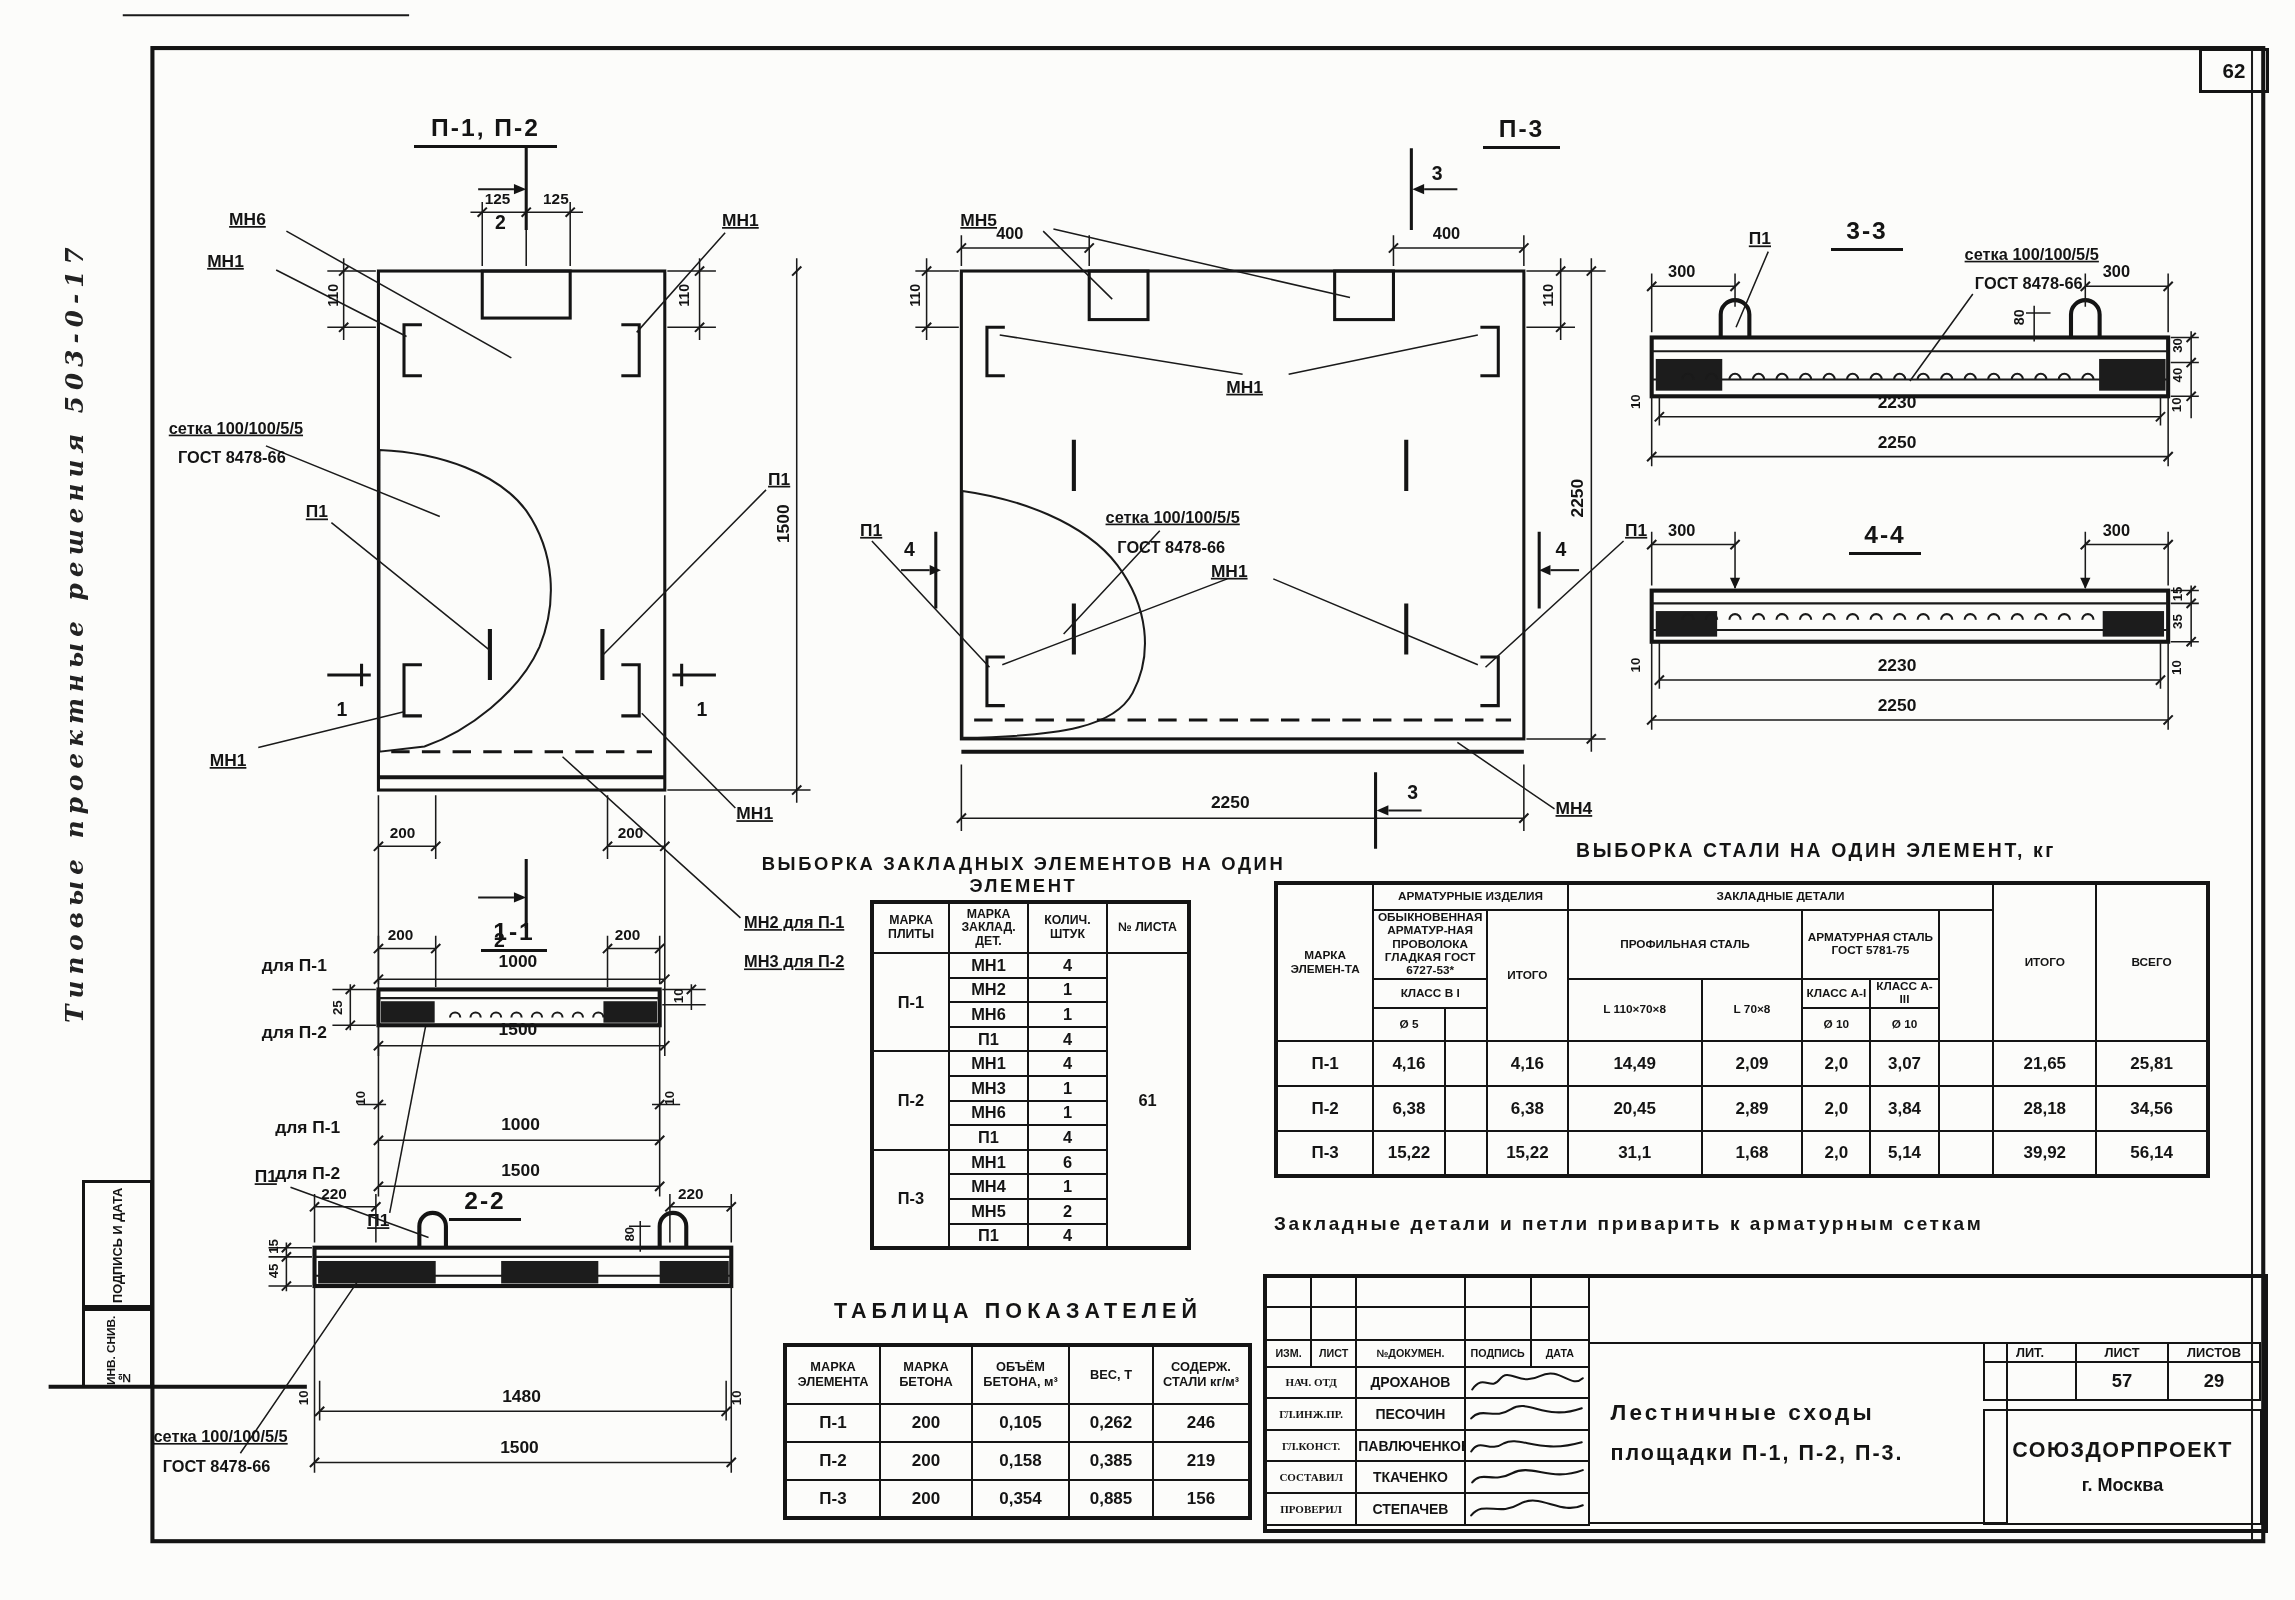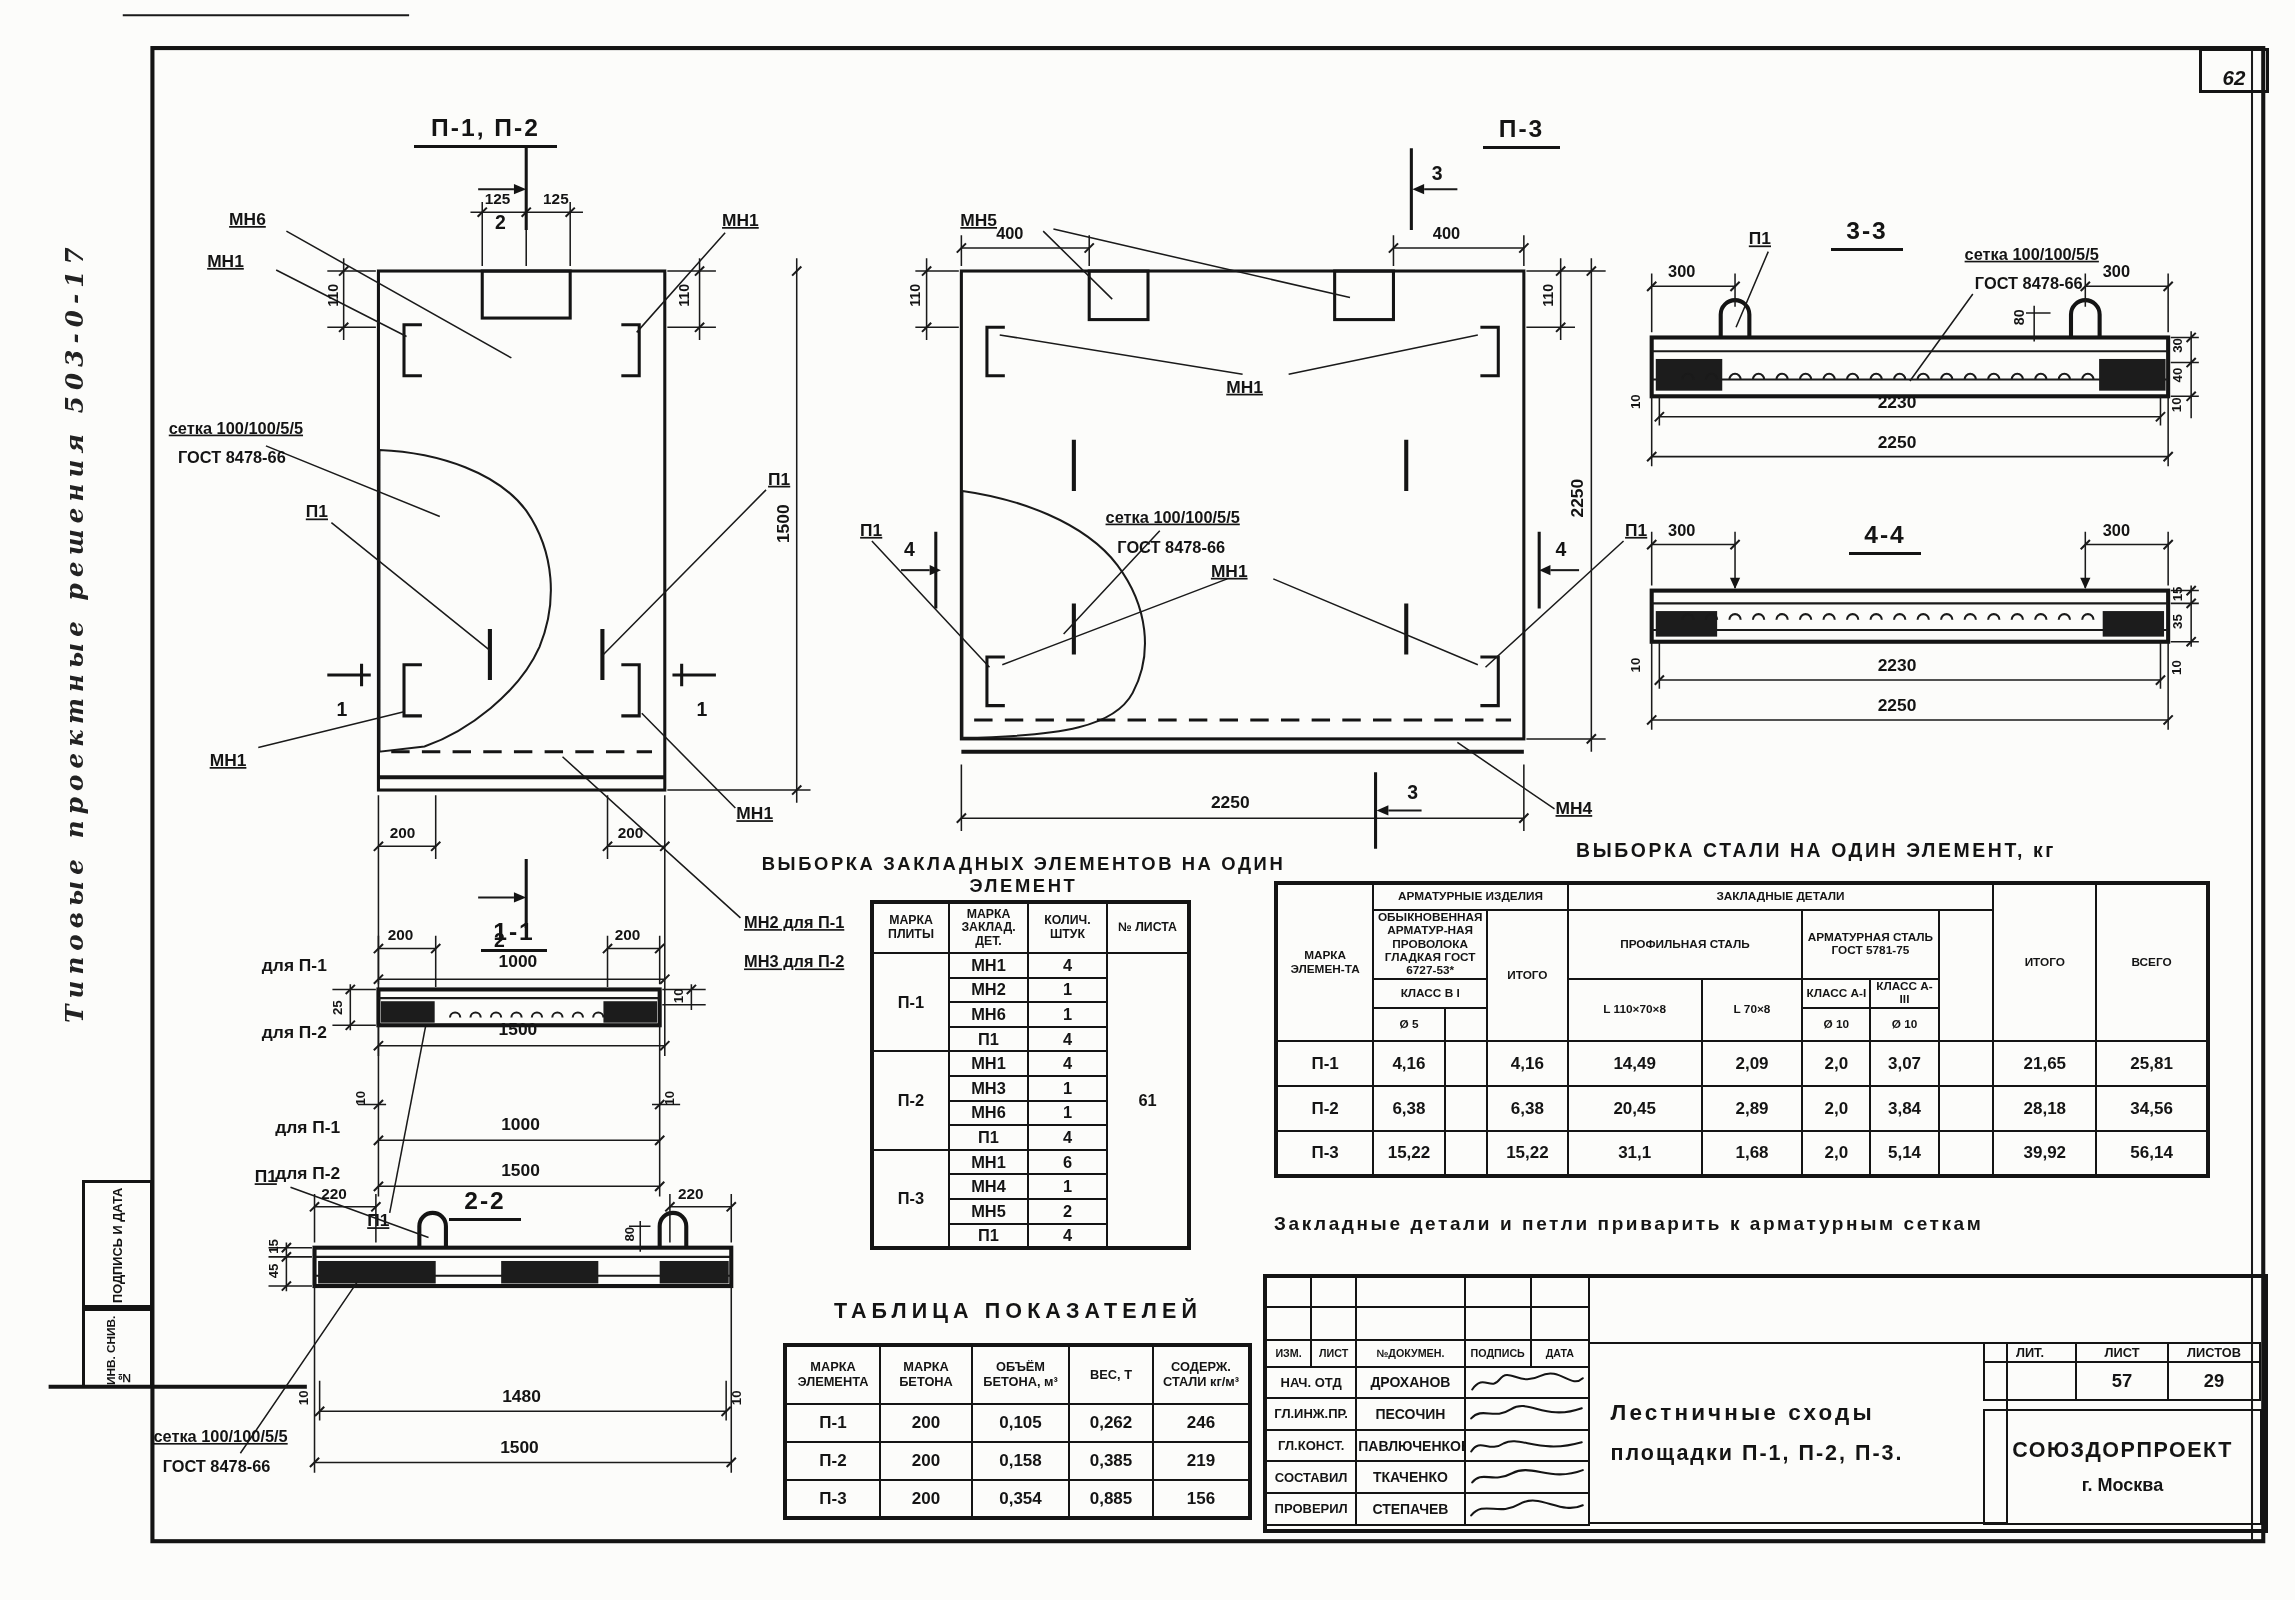--- a/index.html
+++ b/index.html
@@ -23,26 +23,26 @@
   .btitle{font-weight:bold;text-align:center;letter-spacing:2.6px;}
   
   table{border-collapse:collapse;table-layout:fixed;}
   td,th{border:2.6px solid #141414;text-align:center;vertical-align:middle;
         font-weight:bold;color:#141414;padding:1px;overflow:hidden;}
   .tbl-outer{border:4.1px solid #141414;}
   .zakl td{font-size:16.4px;} .zakl th{font-size:12.3px;line-height:1.1;}
   .steel td{font-size:17px;} .steel th{font-size:11.8px;line-height:1.12;padding:0.5px;}
   .pokaz td{font-size:17px;} .pokaz th{font-size:12.8px;line-height:1.15;}
   .rev td,.rev th{border-width:2px;}
-  .rev .role{font-size:13px;} .rev .name{font-size:14px;} .rev th{font-size:10.7px;}
+  .rev .role{font-size:11px;font-family:Liberation Serif, serif;} .rev .name{font-size:14px;} .rev th{font-size:10.7px;}
   .vtext{writing-mode:vertical-rl;transform:rotate(180deg);font-weight:bold;
          display:flex;align-items:center;justify-content:center;width:100%;height:100%;}
   .hand{font-family:"DejaVu Serif",serif;font-style:italic;font-weight:bold;
         font-size:24.6px;letter-spacing:6.1px;white-space:nowrap;color:#222;}
-  .cellfill{display:flex;align-items:flex-end;justify-content:center;font-style:italic;}
+  .cellfill{display:flex;align-items:center;justify-content:center;}
 </style>
 </head>
 <body>
 
 <div class="sheet">
 
   <svg class="art" width="2295" height="1600" viewBox="0 0 4488 3129">
     <defs>
       <pattern id="mesh" patternUnits="userSpaceOnUse" width="32" height="32">
         <path d="M0 16 H32 M16 0 V32" stroke="#141414" stroke-width="6"></path>

